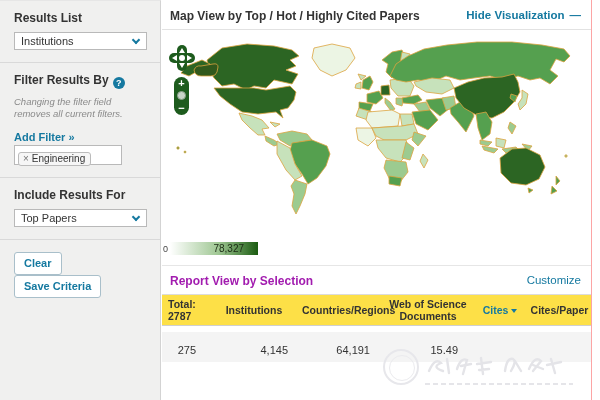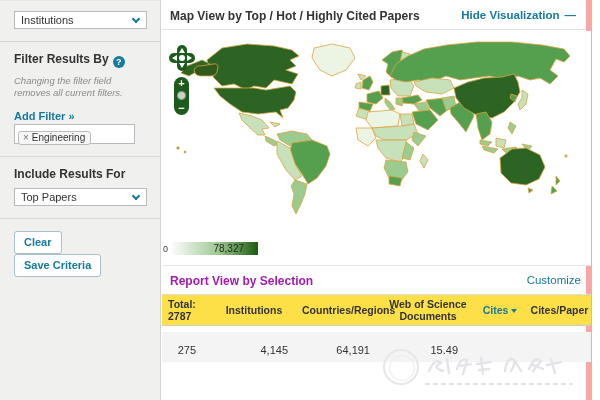--- a/index.html
+++ b/index.html
@@ -17,33 +17,33 @@
   .chev { position:absolute; right:7px; top:4px; width:6px; height:6px;
     border-right:2px solid #1579a0; border-bottom:2px solid #1579a0;
     transform:rotate(45deg); }
   .help-badge { display:inline-block; width:12px; height:12px; border-radius:50%;
     background:#1579a0; color:#fff; font-size:9px; font-weight:bold; text-align:center;
     line-height:12px; margin-left:4px; vertical-align:-2px; cursor:pointer; }
   .filter-note { font-size:9.5px; font-style:italic; color:#8a8a8a; line-height:1.3;
     margin:2px 0 6px 0; }
   .add-filter { font-size:11px; font-weight:bold; color:#1579a0; text-decoration:none;
     display:inline-block; margin-bottom:0; cursor:pointer; }
-  .filter-box { background:#fff; border:1px solid #b9b9b9; width:121px; height:20px;
+  .filter-box { background:#fff; border:1px solid #b9b9b9; width:108px; height:20px;
     padding:2px 3px; }
   .filter-tag { display:inline-block; background:#f6f6f6; border:1px solid #bbb;
     border-radius:3px; font-size:10px; color:#333; padding:0 5px 1px 4px; cursor:pointer; }
   .tag-x { color:#777; font-size:10px; margin-right:3px; }
   .btn-row { padding:12px 15px 12px 14px; }
   .side-btn { display:inline-block; background:#fff; border:1px solid #a9bfca;
     border-radius:3px; color:#1579a0; font-size:11px; font-weight:bold;
     padding:4px 9px 5px 9px; margin-right:6px; cursor:pointer; }
 
   
   .main { position:absolute; left:162px; top:0; width:430px; height:400px;
-    background:#fff; border-right:6px solid #fca5a5; }
+    background:#fff; border-right:1px solid #fca5a5; }
   .main-header { height:30px; border-bottom:1px solid #e2e2e2; padding:9px 10px 0 8px;
     display:flex; justify-content:space-between; align-items:flex-start; }
   .main-title { font-size:12px; font-weight:bold; color:#333; }
   .hide-link { font-size:11.5px; font-weight:bold; color:#1579a0; cursor:pointer;
     white-space:nowrap; }
   .hide-dash { margin-left:5px; font-weight:bold; }
 
   
   .map-area { position:absolute; left:0; top:31px; width:429px; height:235px;
     border-bottom:1px solid #e6e6e6; background:#fff; overflow:hidden; }
@@ -119,20 +119,21 @@
     height:24px; border:1px solid #ebebee; border-radius:50%; }
   .wm-script { position:absolute; left:42px; top:0; }
   .wm-caption { position:absolute; left:42px; top:34px; width:148px; height:2px;
     background:repeating-linear-gradient(90deg,#e5e5e9 0 5px,transparent 5px 8px); }
 </style>
 </head>
 <body>
 
 <div class="sidebar">
   <div class="side-section">
+    <div class="side-label">Results List</div>
     <div class="dropdown">
       <span>Institutions</span>
       <span class="chev"></span>
     </div>
   </div>
 
   <div class="side-section">
     <div class="side-label">
       <span>Filter Results By</span><span class="help-badge">?</span>
     </div>

